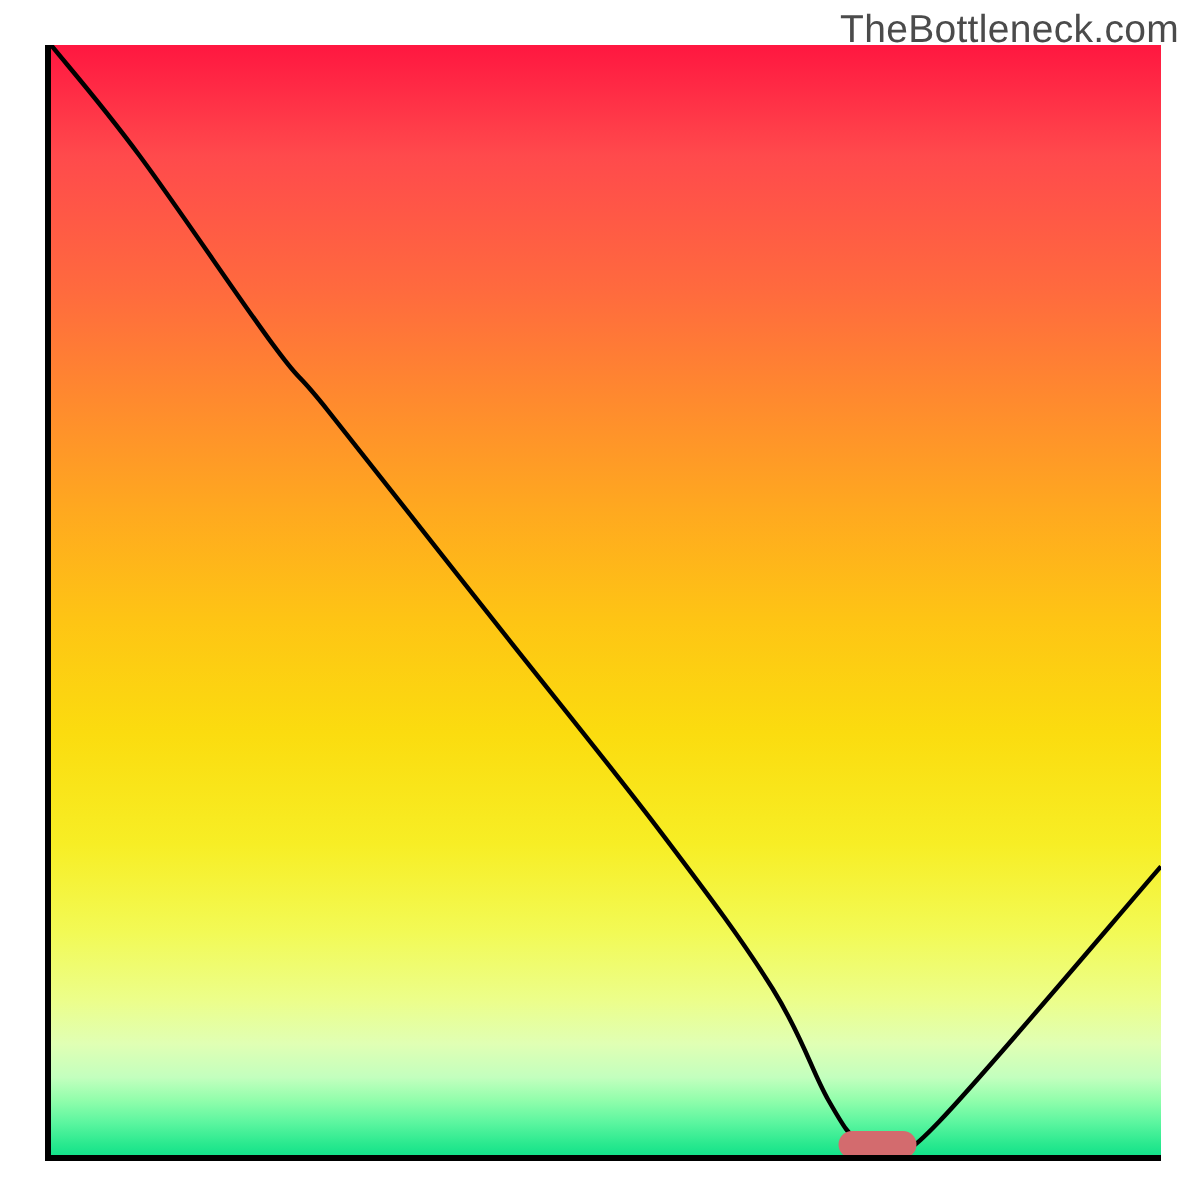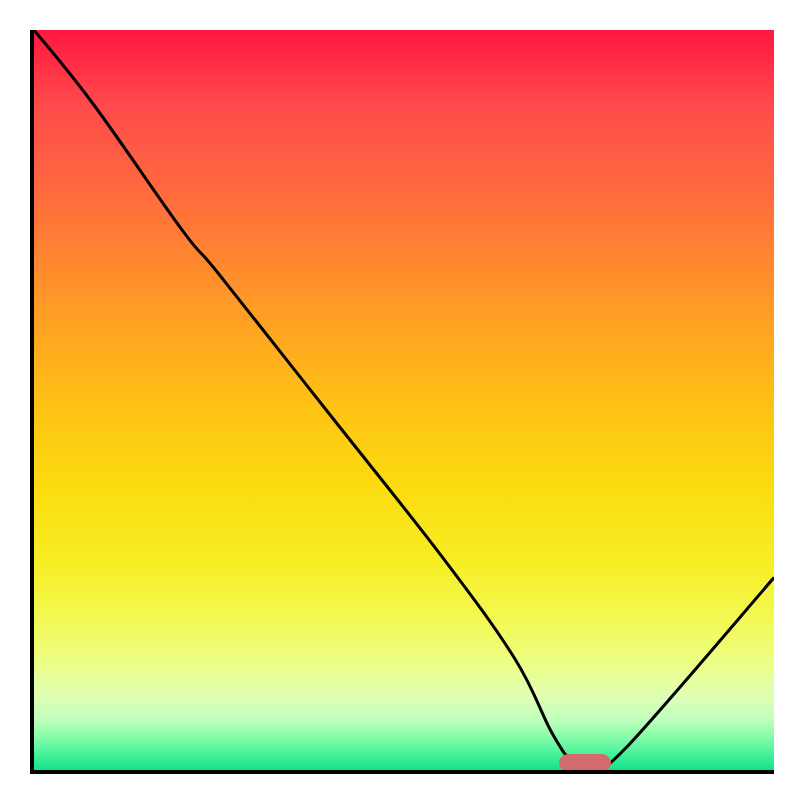--- a/index.html
+++ b/index.html
@@ -76,20 +76,21 @@
     left: 0;
     width: 100%;
     height: 100%;
     z-index: 3;
   }
 </style>
 </head>
 <body>
 
 <div class="container">
+  <div class="watermark">TheBottleneck.com</div>
 
   <div class="plot">
     <div class="gradient"></div>
 
     <svg class="curve" viewBox="0 0 740 740" preserveAspectRatio="none">
       <path id="curve-path" d="M 0 0 C 10.656 13.32, 32.56 38.03599999999999, 59.2 74 C 85.84 109.96400000000001, 125.356 169.16400000000007, 148 199.80000000000007 C 170.644 230.43600000000006, 158.36 210.9, 185 244.2 C 211.64 277.5, 256.03999999999996 334.184, 296 384.8 C 335.96000000000004 435.416, 373.70000000000005 481.44399999999996, 407.00000000000006 525.4 C 440.30000000000007 569.356, 461.02 597.032, 481 629 C 500.98 660.968, 507.344 684.352, 518 703 C 528.656 721.648, 532.208 727.272, 540.1999999999999 732.6 C 548.1919999999999 737.928, 553.076 735.264, 562.4 732.6 C 571.7239999999999 729.936, 560.032 751.0999999999999, 592 717.8 C 623.968 684.5, 713.36 578.236, 740 547.6" fill="none" stroke="#000000" stroke-width="3"></path>
     </svg>
 
     <div class="marker" id="marker" style="width: 51.8px; left: 525.4px; top: 724.34px; background: rgb(211, 107, 110);"></div>
   </div>

